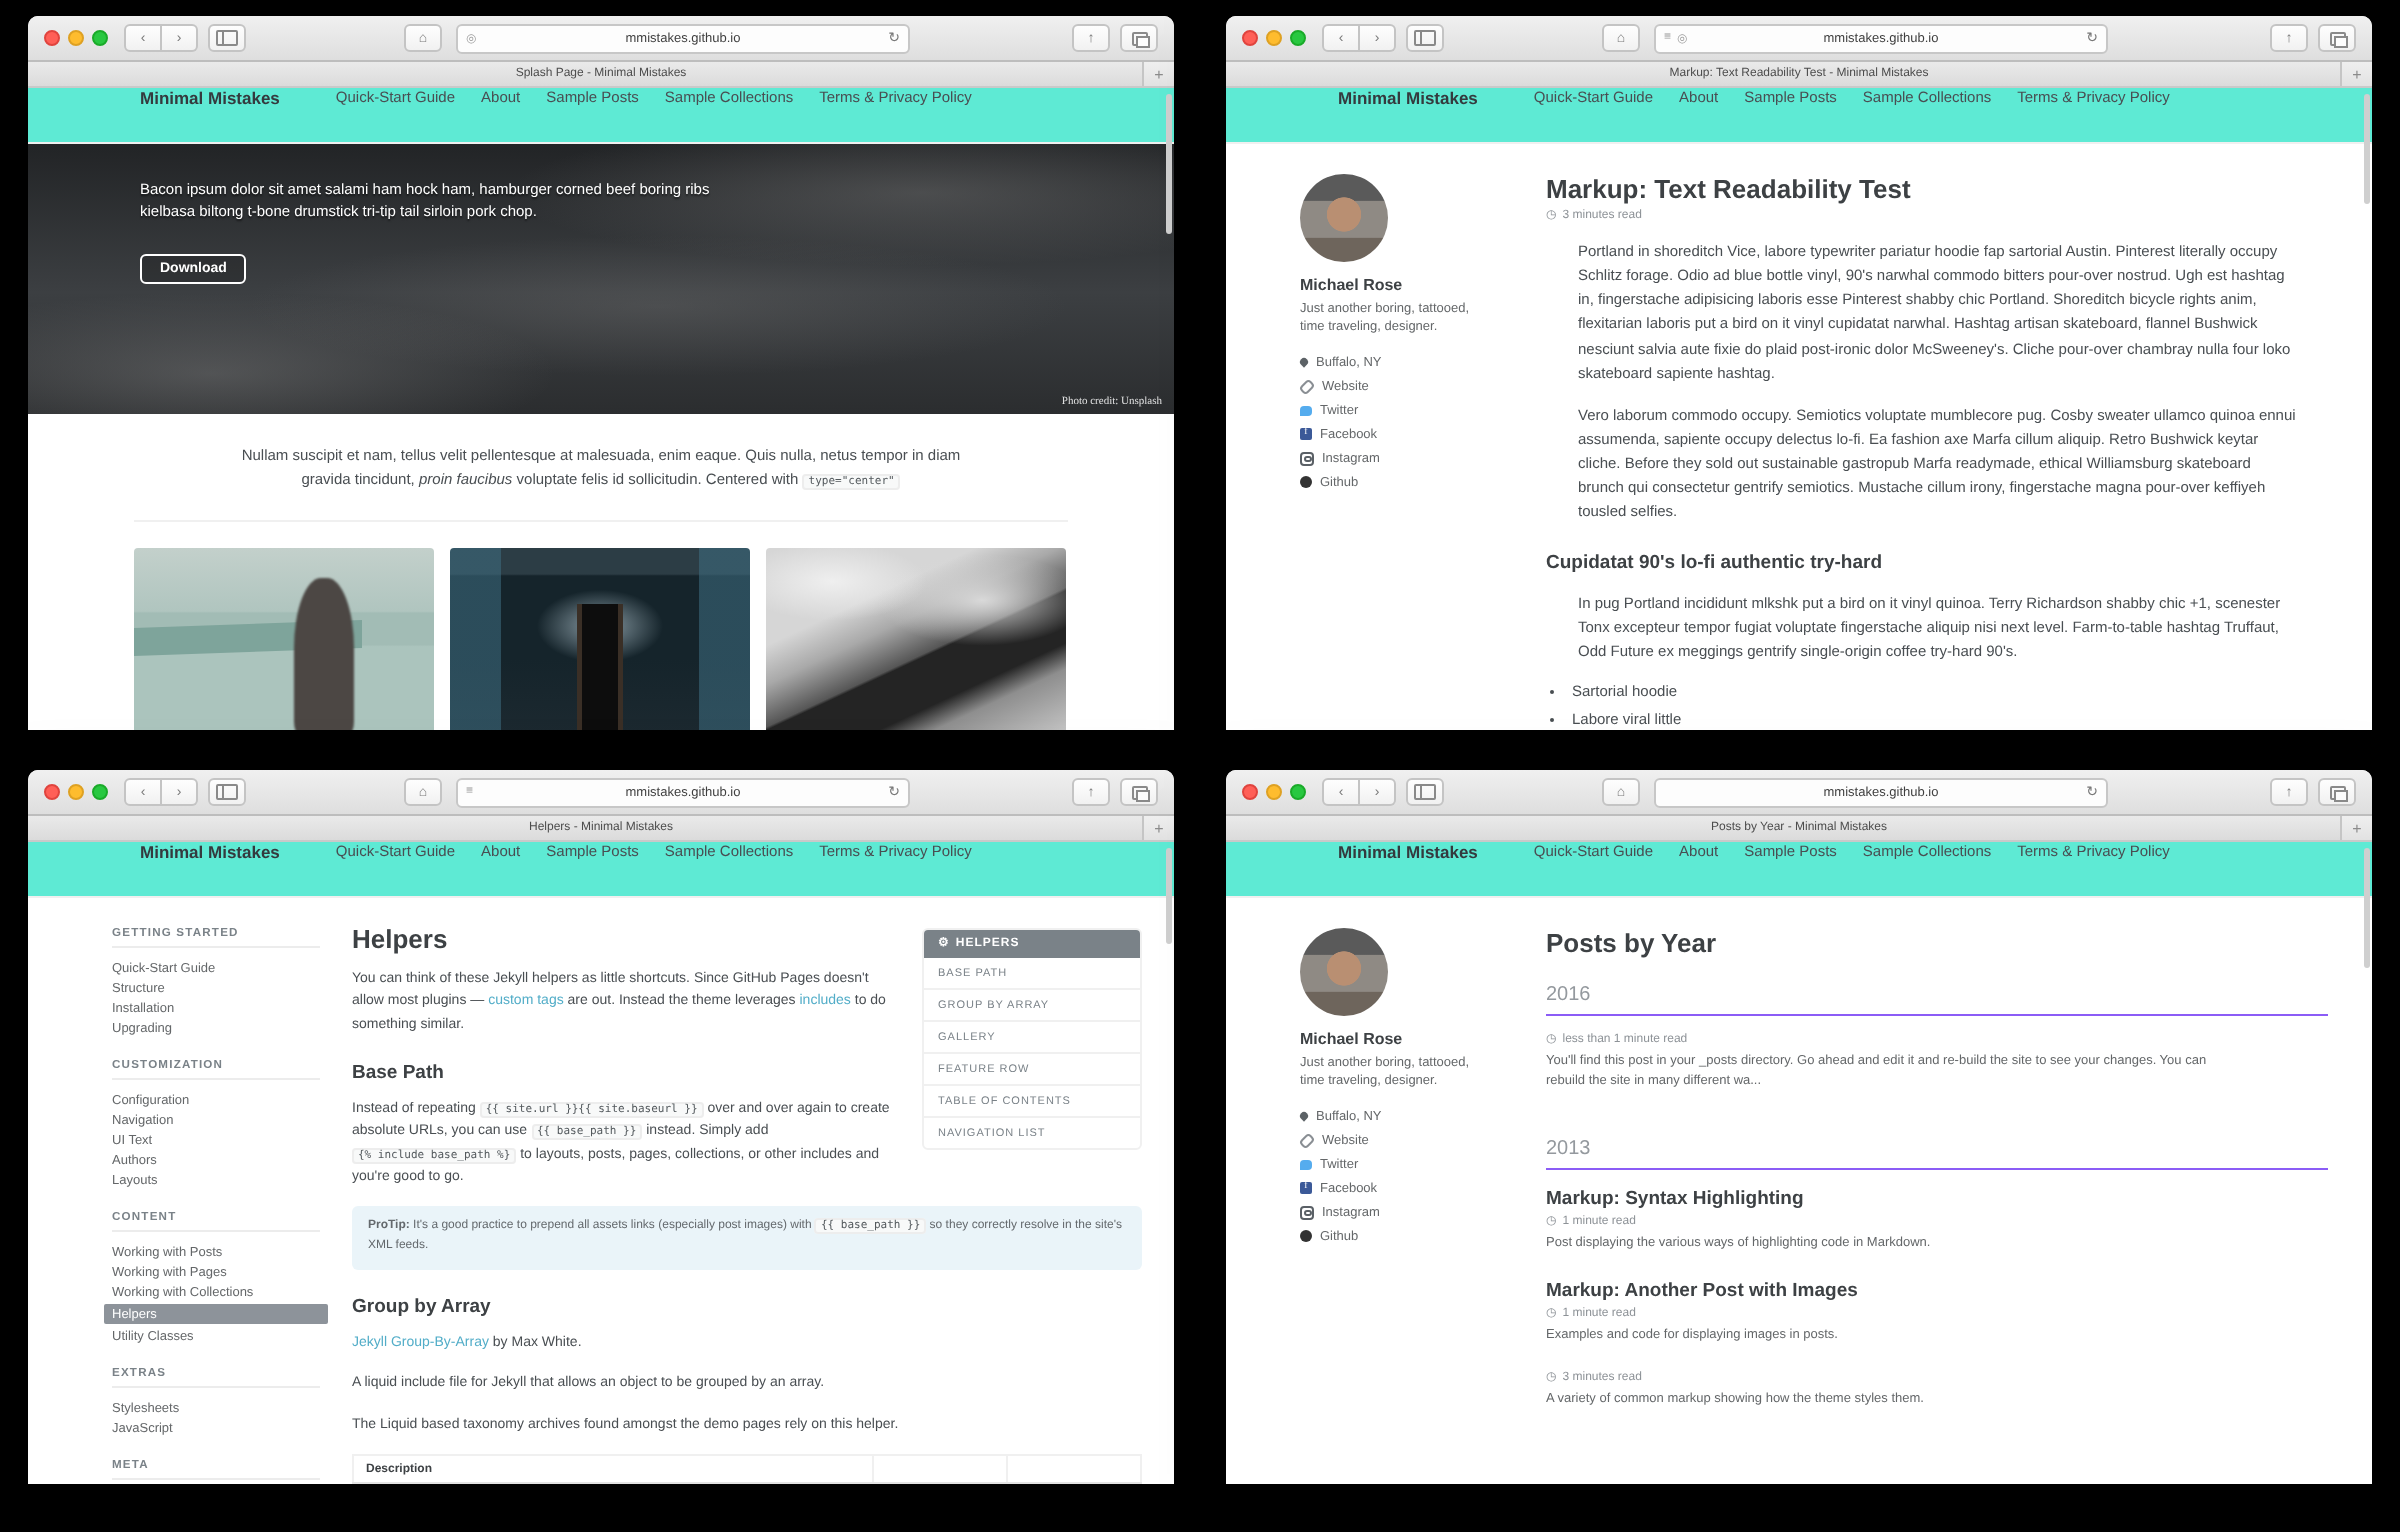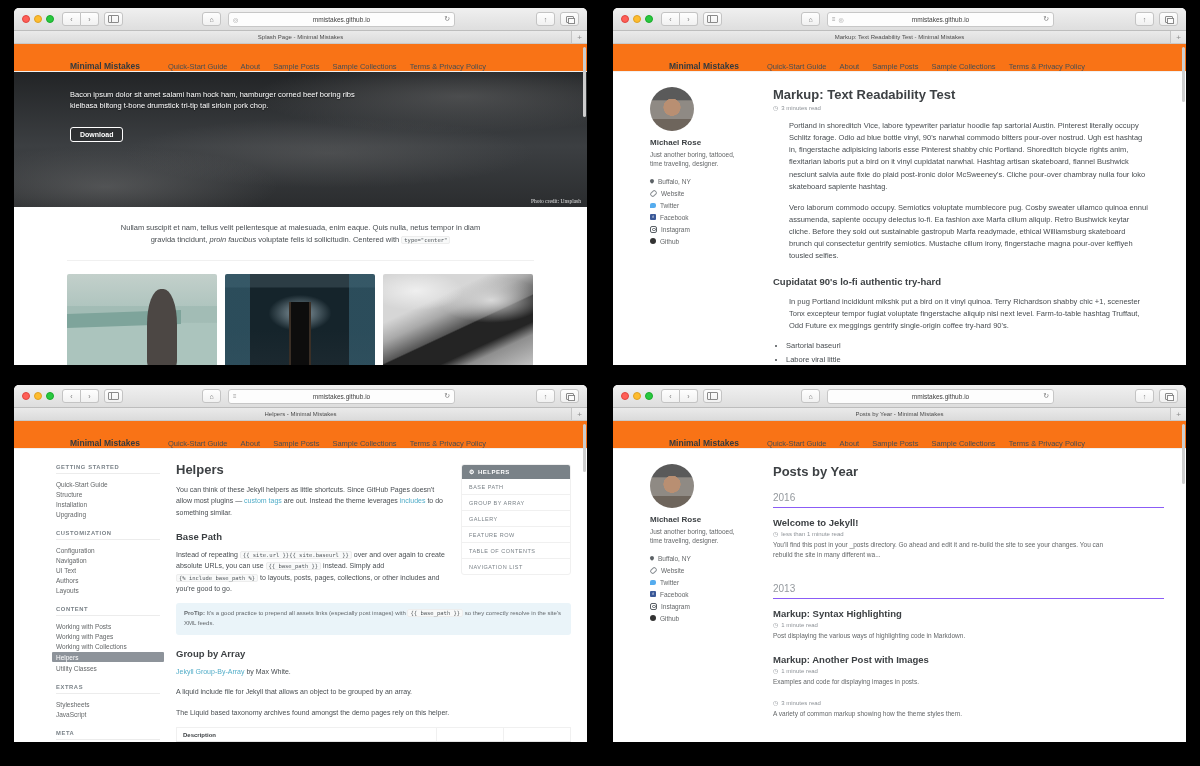--- a/index.html
+++ b/index.html
@@ -25,21 +25,21 @@
   .sp{flex:1}
   .addr{flex:0 0 225px;height:13px;border:1px solid #c7c7c7;border-radius:3px;background:#fdfdfd;display:flex;align-items:center;justify-content:center;font-size:6.5px;color:#3f3f3f;position:relative;margin:0 2px}
   .addr .fav{position:absolute;left:4px;font-size:6px;color:#9a9a9a;display:flex;gap:3px;align-items:center}
   .addr .reload{position:absolute;right:4px;font-size:7px;color:#777}
   .tabbar{height:12px;background:linear-gradient(#eaeaea,#dbdbdb);border-bottom:1px solid #c9c9c9;display:flex;align-items:center;position:relative}
   .tab-title{flex:1;text-align:center;font-size:6px;color:#4c4c4c}
   .newtab{position:absolute;right:0;top:0;bottom:0;width:15px;border-left:1px solid #c5c5c5;display:flex;align-items:center;justify-content:center;font-size:8px;color:#8b8b8b;background:linear-gradient(#efefef,#e2e2e2)}
 
   
   .viewport{position:relative;height:323px;background:#fff;overflow:hidden;color:#494e52}
-  .masthead{display:flex;align-items:flex-end;height:27px;padding:0 28px 0 56px;border-bottom:1px solid #f0f0f0;background:#f97316}
+  .masthead{display:flex;align-items:flex-start;height:27px;padding:0 28px 0 56px;border-bottom:1px solid #f0f0f0;background:#5eead4}
   .site-title{font-size:8.5px;font-weight:bold;color:#343a3e;margin-right:28px}
   .site-nav{display:flex;gap:13px;font-size:7.5px;color:#494e52}
   .site-nav a{color:#494e52;text-decoration:none}
   .vsb{position:absolute;top:0;right:1px;bottom:0;width:3px}
   .vthumb{position:absolute;right:0;width:3px;border-radius:2px;background:#cfcfcf}
   a.link{color:#52adc8;text-decoration:none}
   .code{font-family:"DejaVu Sans Mono",monospace;font-size:5.5px;background:#f8f9f9;border:1px solid #ededed;border-radius:2px;padding:0 2px;color:#53595d;white-space:nowrap}
   .meta{font-size:6px;color:#8d9297;display:flex;align-items:center;gap:3px}
   .i-clock{font-size:6px;color:#8d9297;line-height:1}
 
@@ -279,21 +279,21 @@
           <h1 class="p-title">Markup: Text Readability Test</h1>
           <div class="meta">
               <span class="i-clock">◷</span>
               <span>3 minutes read</span>
             </div>
           <p class="body">Portland in shoreditch Vice, labore typewriter pariatur hoodie fap sartorial Austin. Pinterest literally occupy Schlitz forage. Odio ad blue bottle vinyl, 90's narwhal commodo bitters pour-over nostrud. Ugh est hashtag in, fingerstache adipisicing laboris esse Pinterest shabby chic Portland. Shoreditch bicycle rights anim, flexitarian laboris put a bird on it vinyl cupidatat narwhal. Hashtag artisan skateboard, flannel Bushwick nesciunt salvia aute fixie do plaid post-ironic dolor McSweeney's. Cliche pour-over chambray nulla four loko skateboard sapiente hashtag.</p>
           <p class="body">Vero laborum commodo occupy. Semiotics voluptate mumblecore pug. Cosby sweater ullamco quinoa ennui assumenda, sapiente occupy delectus lo-fi. Ea fashion axe Marfa cillum aliquip. Retro Bushwick keytar cliche. Before they sold out sustainable gastropub Marfa readymade, ethical Williamsburg skateboard brunch qui consectetur gentrify semiotics. Mustache cillum irony, fingerstache magna pour-over keffiyeh tousled selfies.</p>
           <h2 class="h2">Cupidatat 90's lo-fi authentic try-hard</h2>
           <p class="body">In pug Portland incididunt mlkshk put a bird on it vinyl quinoa. Terry Richardson shabby chic +1, scenester Tonx excepteur tempor fugiat voluptate fingerstache aliquip nisi next level. Farm-to-table hashtag Truffaut, Odd Future ex meggings gentrify single-origin coffee try-hard 90's.</p>
           <ul class="bullets">
-            <li>Sartorial baseurl</li>
+            <li>Sartorial hoodie</li>
             <li>Labore viral little</li>
             <li>Tote bag selvage</li>
             <li>DIY exercitation et id ugh tumblr church-key</li>
           </ul>
         </div>
       </div>
       <div class="vsb">
           <span class="vthumb" style="top:3px;height:55px"></span>
         </div>
     </div>
@@ -482,21 +482,20 @@
             <a class="a-link">
                 <span class="icn i-gh"></span>
                 <span>Github</span>
               </a>
           </div>
         </aside>
         <div class="main">
           <h1 class="p-title">Posts by Year</h1>
           <div class="year">2016</div>
           <div class="post">
-            <a class="post-t">Welcome to Jekyll!</a>
             <div class="meta">
                 <span class="i-clock">◷</span>
                 <span>less than 1 minute read</span>
               </div>
             <div class="post-x">You'll find this post in your _posts directory. Go ahead and edit it and re-build the site to see your changes. You can rebuild the site in many different wa...</div>
           </div>
           <div class="year">2013</div>
           <div class="post">
             <a class="post-t">Markup: Syntax Highlighting</a>
             <div class="meta">

